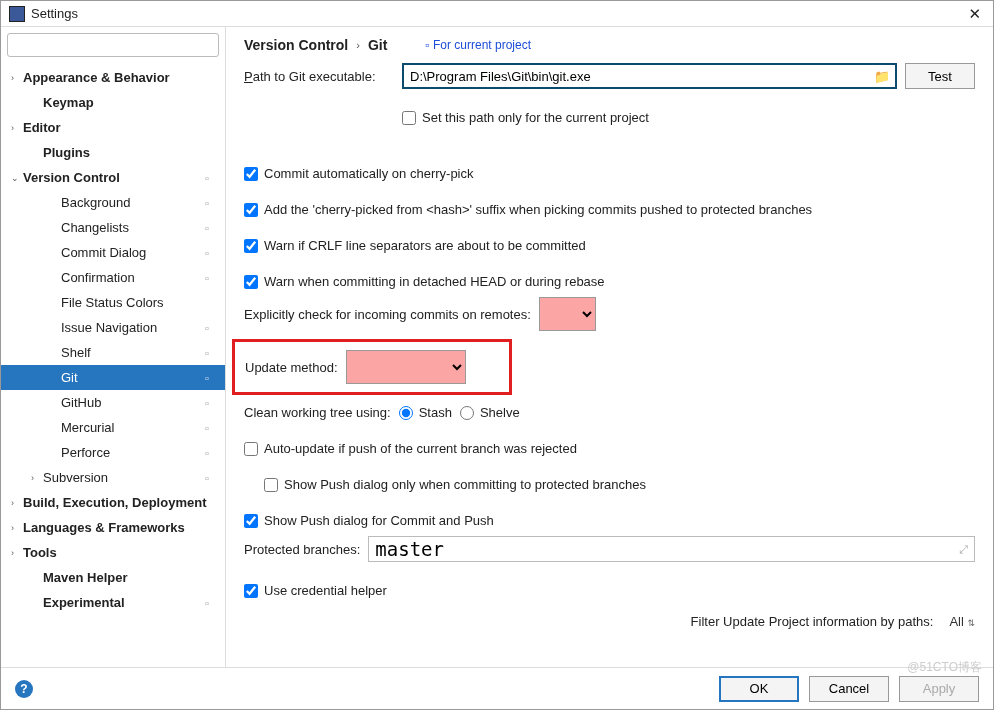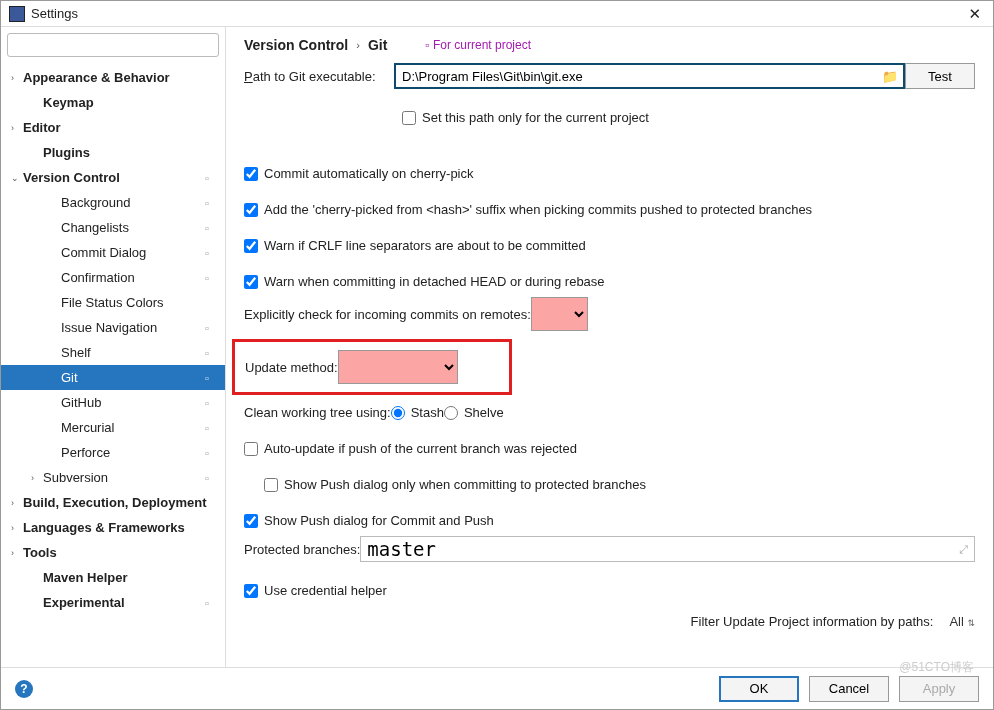--- a/index.html
+++ b/index.html
@@ -22,22 +22,22 @@
 .tree-item .lbl { flex: 1; }
 .tree-item .cfg-icon { width: 14px; font-size: 11px; color: #aaa; margin-right: 6px; }
 .tree-item.selected .cfg-icon { color: #cde; }
 .bold { font-weight: bold; }
 .indent1 { padding-left: 30px; }
 .indent2 { padding-left: 48px; }
 .content { flex: 1; padding: 10px 18px 0 18px; overflow-y: auto; }
 .breadcrumb { display: flex; align-items: center; gap: 8px; margin-bottom: 10px; }
 .breadcrumb .bc { font-weight: bold; font-size: 14px; }
 .breadcrumb .sep { font-size: 11px; color: #555; }
-.proj-badge { color: #a21caf; font-size: 12px; margin-left: 30px; }
-.row { display: flex; align-items: center; margin-bottom: 8px; }
+.proj-badge { color: #1d4ed8; font-size: 12px; margin-left: 30px; }
+.row { display: flex; align-items: center; margin-bottom: 8px; gap: 8px; }
 .row label.fld { min-width: 150px; }
 .path-wrap { display: flex; flex: 1; border: 2px solid #0c4a6e; height: 26px; align-items: center; }
 .path-wrap input { border: none; flex: 1; padding: 0 6px; height: 22px; font-size: 13px; outline: none; }
 .folder-btn { width: 26px; text-align: center; color: #888; cursor: pointer; }
 .btn { height: 26px; min-width: 70px; border: 1px solid #999; background: #f4f4f4; cursor: pointer; font-size: 13px; }
 .chk-row { display: flex; align-items: center; margin-bottom: 8px; gap: 6px; margin-top: 21px; }
 .chk-row.sub { margin-left: 20px; }
 .chk-row input[type=checkbox], .chk-row input[type=radio] { width: 14px; height: 14px; }
 select { height: 24px; border: 1px solid #999; background: #fca5a5; padding: 16px 4px; font-size: 13px; }
 .highlight-box { border: 3px solid #e02020; padding: 8px 10px; margin: 4px 4px 10px -12px; width: 280px; }
@@ -48,21 +48,21 @@
 .filter-val { color: #333; }
 .sort-icon { font-size: 9px; color: #666; }
 .footer { height: 42px; border-top: 1px solid #ddd; display: flex; align-items: center; padding: 0 14px; gap: 10px; }
 .footer .help { width: 18px; height: 18px; border-radius: 50%; background: #2675bf; color: #fff; display: flex; align-items: center; justify-content: center; font-size: 12px; font-weight: bold; cursor: pointer; }
 .footer .spacer { flex: 1; }
 .footer .btn { min-width: 80px; }
 .footer .btn.primary { border: 2px solid #2675bf; }
 .footer .btn.disabled { color: #aaa; }
 .underline-letter { text-decoration: underline; }
 .section-gap { height: 12px; }
-.watermark { position: absolute; right: 20px; bottom: 34px; color: #ccc; font-size: 12px; }
+.watermark { position: absolute; right: 12px; bottom: 34px; color: #ccc; font-size: 12px; }
 </style>
 </head>
 <body>
 
 <div class="titlebar">
   <span class="logo"></span>
   <span class="title">Settings</span>
   <span class="close">✕</span>
 </div>
 

